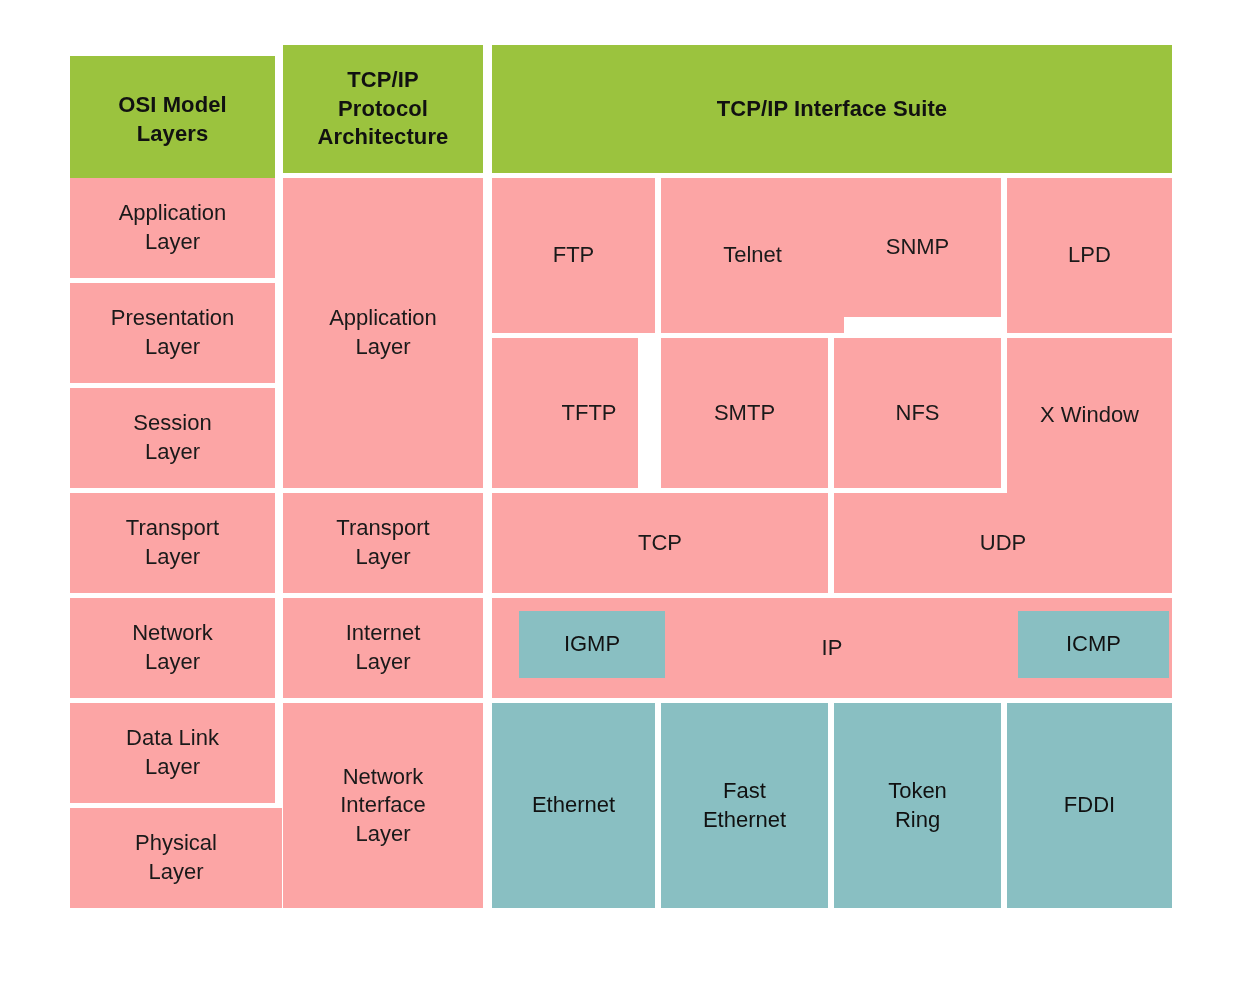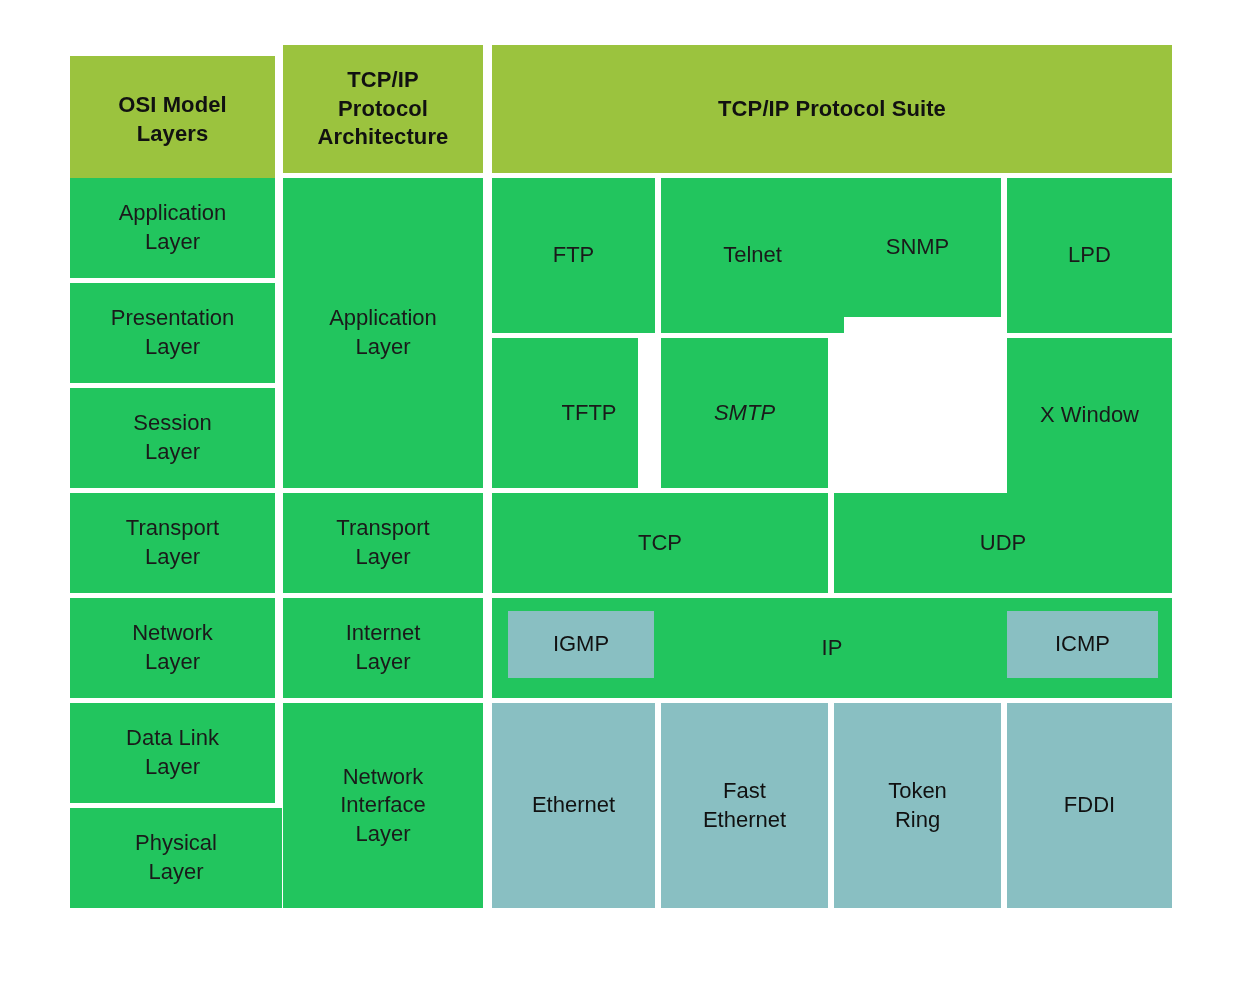--- a/index.html
+++ b/index.html
@@ -32,51 +32,52 @@
     white-space: pre-line;
   }
   .header-cell {
     background: #9BC33E;
     color: #111111;
     font-weight: bold;
     font-size: 22px;
     letter-spacing: 0.1px;
   }
   .gray-cell {
-    background: #22c55e;
+    background: #fca5a5;
     color: #1a1a1a;
     font-size: 22px;
     font-weight: 400;
   }
   .teal-cell {
     background: #89BFC2;
     color: #111111;
     font-size: 22px;
     font-weight: 400;
   }
   .teal-inset {
     background: #89BFC2;
     color: #111111;
     font-size: 22px;
     font-weight: 400;
+    margin-left: 11px;
   }
 </style>
 </head>
 <body>
 
 <div id="diagram">
 
   <div class="cell header-cell" style="left:70px; top:45px; width:205px; height:128px;margin-top:11px;">OSI Model
 Layers</div>
 
   <div class="cell header-cell" style="left:283px; top:45px; width:200px; height:128px;">TCP/IP
 Protocol
 Architecture</div>
 
-  <div class="cell header-cell" style="left:492px; top:45px; width:680px; height:128px;">TCP/IP Protocol Suite</div>
+  <div class="cell header-cell" style="left:492px; top:45px; width:680px; height:128px;">TCP/IP Interface Suite</div>
 
   <div class="cell gray-cell" style="left:70px; top:178px; width:205px; height:100px;">Application
 Layer</div>
 
   <div class="cell gray-cell" style="left:70px; top:283px; width:205px; height:100px;">Presentation
 Layer</div>
 
   <div class="cell gray-cell" style="left:70px; top:388px; width:205px; height:100px;">Session
 Layer</div>
 
@@ -108,22 +109,23 @@
   <div class="cell gray-cell" style="left:492px; top:178px; width:163px; height:155px;">FTP</div>
 
   <div class="cell gray-cell" style="left:661px; top:178px; width:183px; height:155px;">Telnet</div>
 
   <div class="cell gray-cell" style="left:834px; top:178px; width:167px; height:139px;">SNMP</div>
 
   <div class="cell gray-cell" style="left:1007px; top:178px; width:165px; height:155px;">LPD</div>
 
   <div class="cell gray-cell" style="left:492px; top:338px; width:146px; height:150px;padding-left:48px;">TFTP</div>
 
-  <div class="cell gray-cell" style="left:661px; top:338px; width:167px; height:150px;font-style:italic;">SMTP</div>
+  <div class="cell gray-cell" style="left:661px; top:338px; width:167px; height:150px;">SMTP</div>
 
+  <div class="cell gray-cell" style="left:834px; top:338px; width:167px; height:150px;">NFS</div>
 
   <div class="cell gray-cell" style="left:1007px; top:338px; width:165px; height:155px;">X Window</div>
 
   <div class="cell gray-cell" style="left:492px; top:493px; width:336px; height:100px;">TCP</div>
 
   <div class="cell gray-cell" style="left:834px; top:493px; width:338px; height:100px;">UDP</div>
 
   <div class="cell gray-cell" style="left:492px; top:598px; width:680px; height:100px;">IP</div>
 
   <div class="cell teal-inset" style="left:508px; top:611px; width:146px; height:67px;">IGMP</div>

